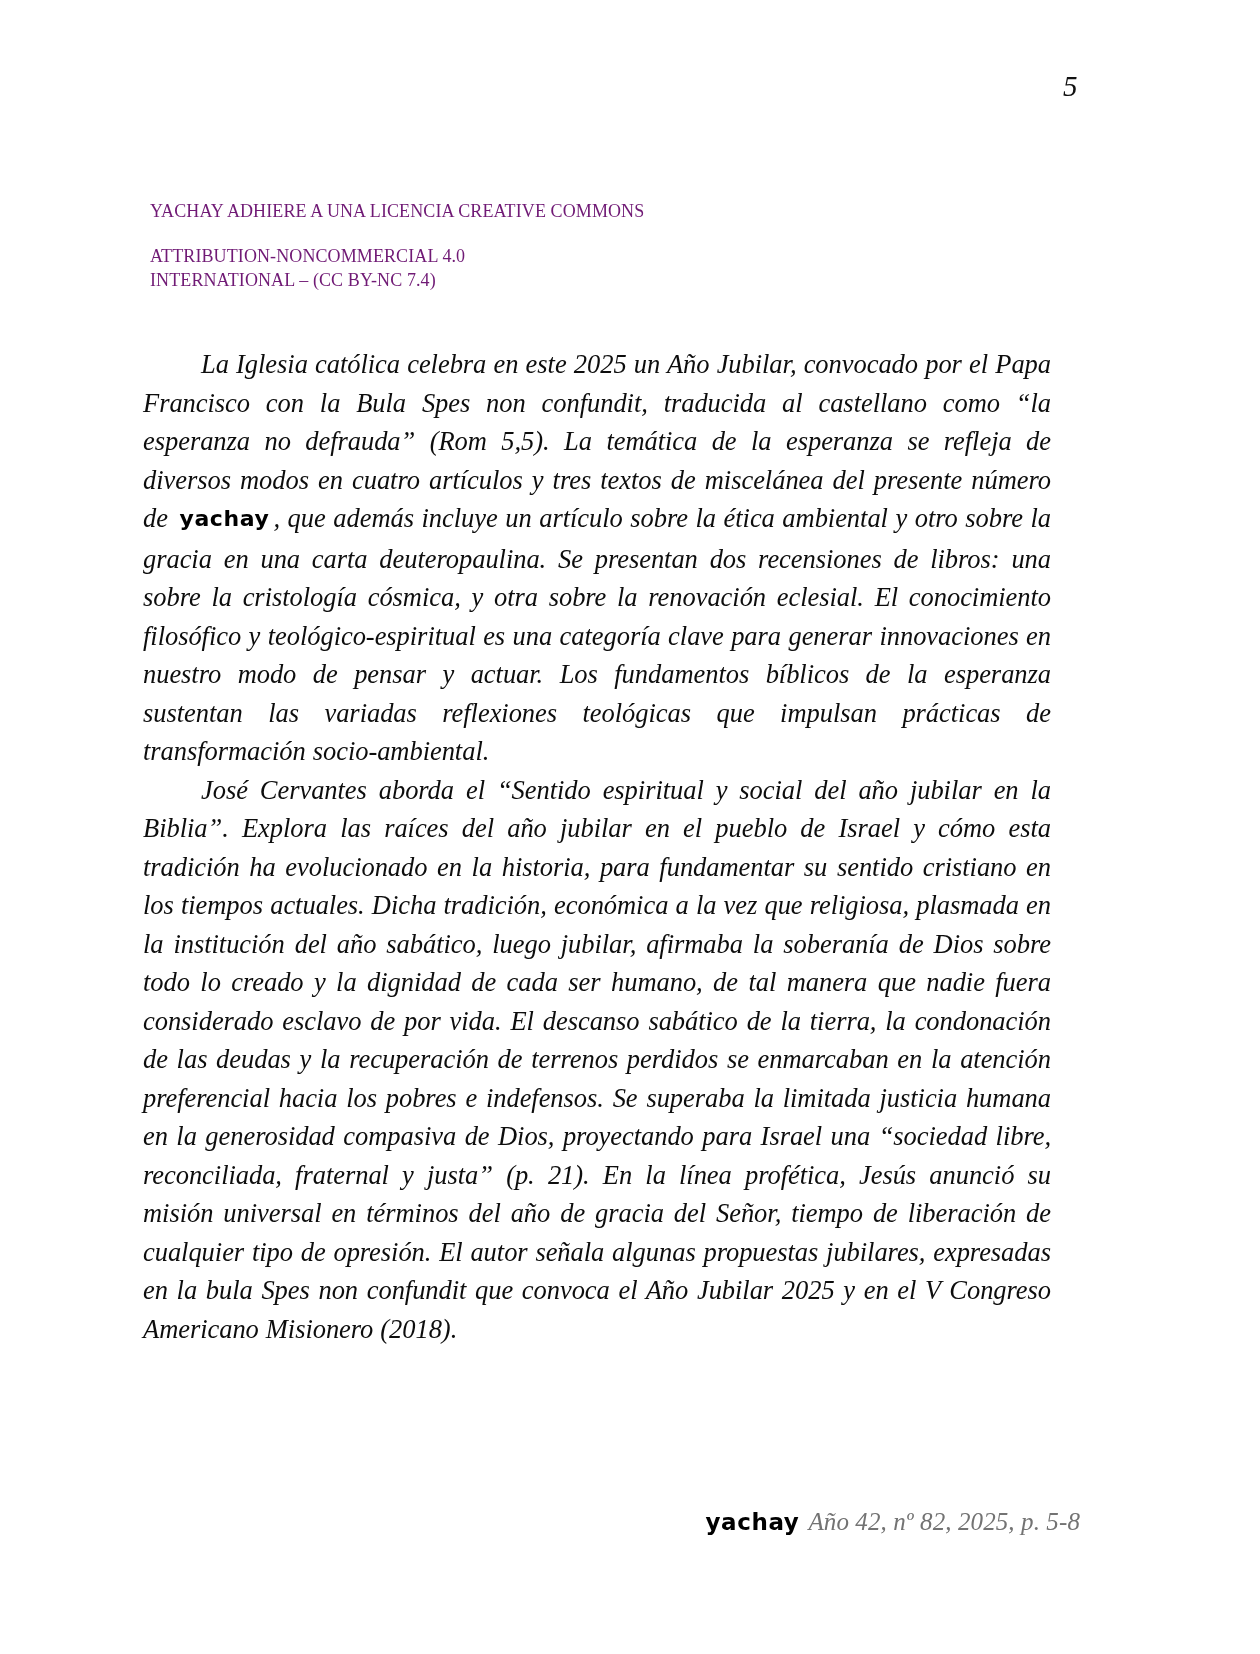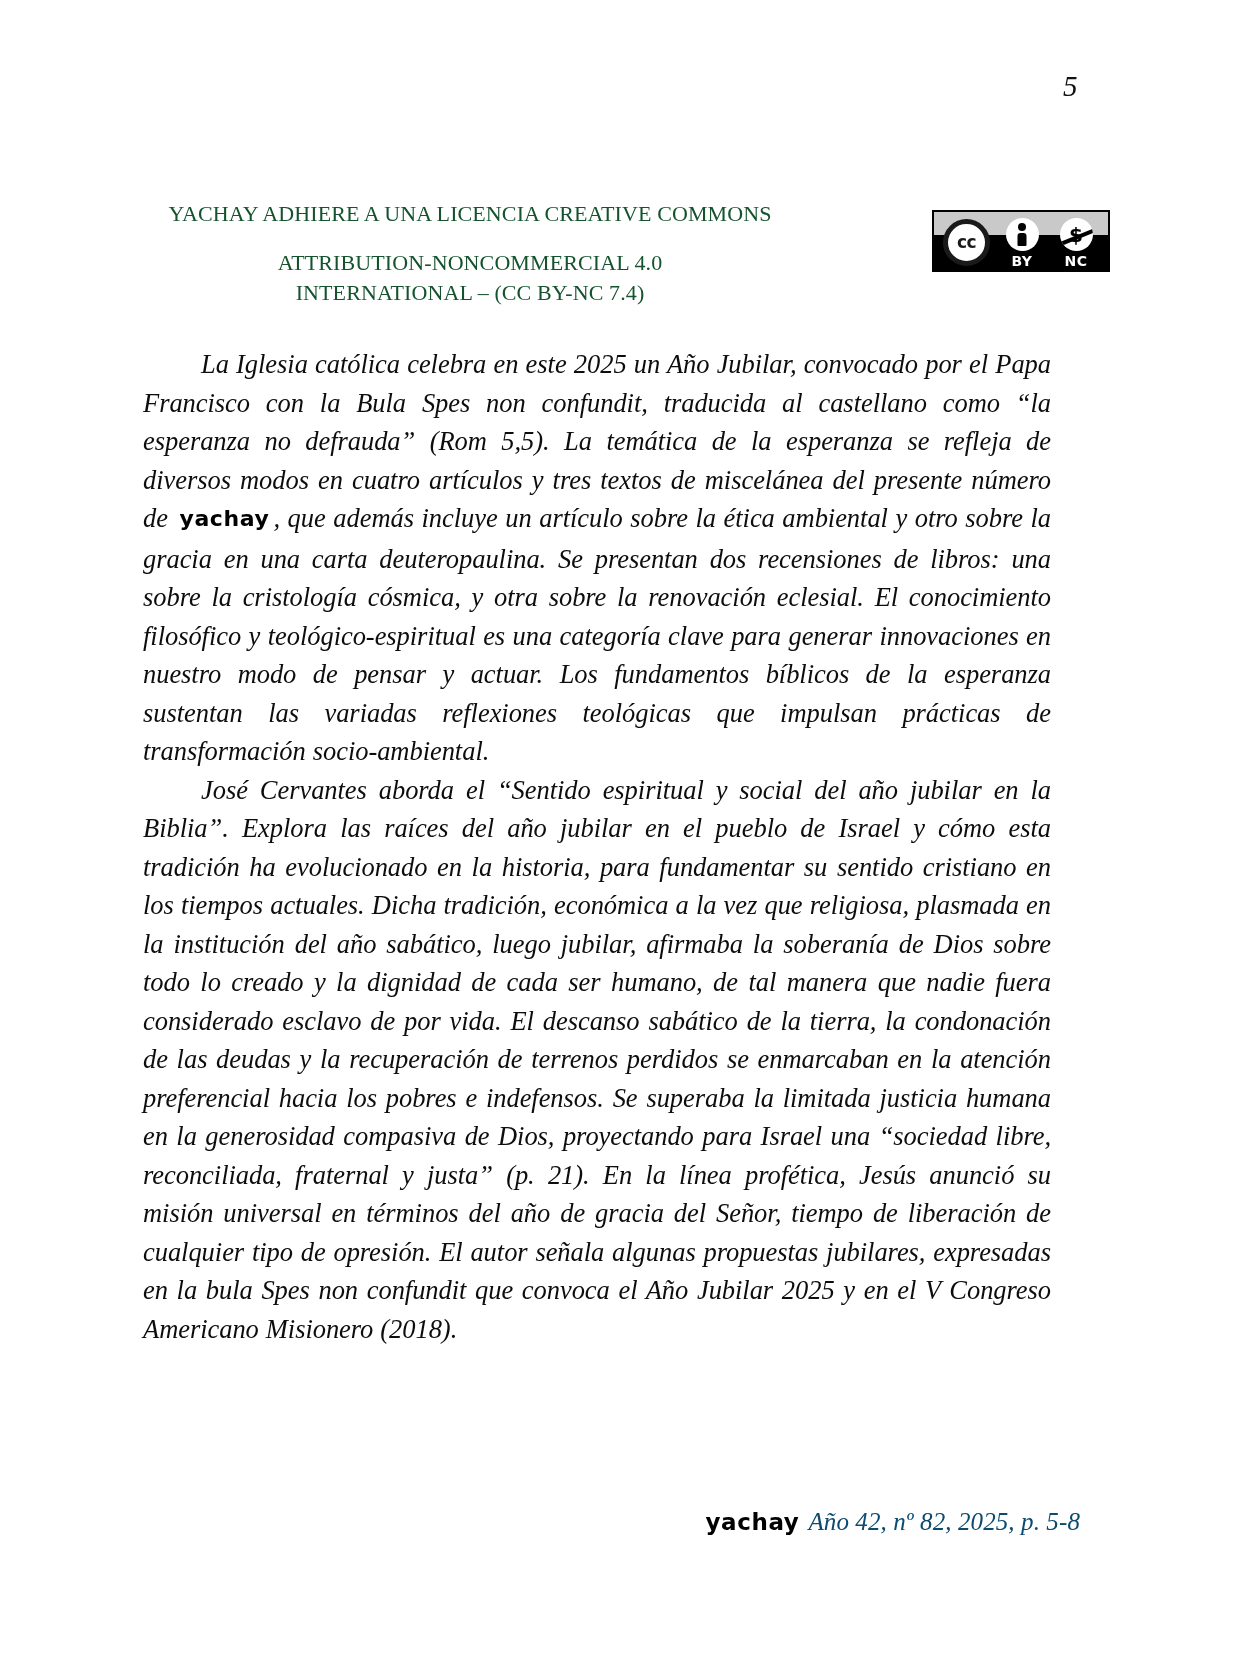--- a/index.html
+++ b/index.html
@@ -41,25 +41,25 @@
     position: absolute;
     top: 200px;
     left: 150px;
     width: 960px;
     display: flex;
     align-items: flex-start;
     justify-content: space-between;
   }
   .licence-text {
     width: 640px;
-    text-align: center;
-    font-family: "Liberation Serif", "DejaVu Serif", serif;
-    font-size: 22px;
+    text-align: left;
+    font-family: "Liberation Serif", "DejaVu Serif", serif;
+    font-size: 18px;
     line-height: 1.1;
-    color: #14532d;
+    color: #701a75;
     letter-spacing: 0.1px;
     padding-top: 2px;
   }
   .licence-line-1 {
     display: block;
     margin-bottom: 22px;
     white-space: nowrap;
   }
   .licence-line-2,
   .licence-line-3 {
@@ -251,64 +251,40 @@
     font-weight: 700;
     font-size: 23px;
     letter-spacing: 0.6px;
     color: #000000;
     line-height: 1;
   }
   .page-footer .footer-ref {
     font-family: "Liberation Serif", "DejaVu Serif", serif;
     font-style: italic;
     font-size: 25px;
-    color: #0c4a6e;
+    color: #737373;
     line-height: 1;
     letter-spacing: 0.1px;
   }
 </style>
 </head>
 <body>
 
 <div class="page">
 
   <div class="page-number">5</div>
 
   <div class="licence-block">
 
     <div class="licence-text">
       <span class="licence-line-1">YACHAY ADHIERE A UNA LICENCIA CREATIVE COMMONS</span>
       <span class="licence-line-2">ATTRIBUTION-NONCOMMERCIAL 4.0</span>
       <span class="licence-line-3">INTERNATIONAL – (CC BY-NC 7.4)</span>
     </div>
 
-    <div class="cc-badge">
-      <div class="badge-top-band"></div>
-      <div class="badge-bottom"></div>
-
-      <div class="cc-circle">
-        <span>cc</span>
-      </div>
-
-      <div class="icon-slot by">
-        <div class="icon-disc">
-          <div class="person-head"></div>
-          <div class="person-body"></div>
-        </div>
-      </div>
-      <div class="icon-label by">BY</div>
-
-      <div class="icon-slot nc">
-        <div class="icon-disc">
-          <div class="nc-glyph">$</div>
-          <div class="nc-slash"></div>
-        </div>
-      </div>
-      <div class="icon-label nc">NC</div>
-    </div>
 
   </div>
 
   <div class="content">
 
 
     <p class="body-par">La Iglesia católica celebra en este 2025 un Año Jubilar, convocado por el Papa Francisco con la Bula Spes non confundit, traducida al castellano como “la esperanza no defrauda” (Rom 5,5). La temática de la esperanza se refleja de diversos modos en cuatro artículos y tres textos de miscelánea del presente número de <span class="yachay-mark">yachay</span>, que además incluye un artículo sobre la ética ambiental y otro sobre la gracia en una carta deuteropaulina. Se presentan dos recensiones de libros: una sobre la cristología cósmica, y otra sobre la renovación eclesial. El conocimiento filosófico y teológico-espiritual es una categoría clave para generar innovaciones en nuestro modo de pensar y actuar. Los fundamentos bíblicos de la esperanza sustentan las variadas reflexiones teológicas que impulsan prácticas de transformación socio-ambiental.</p>
 
 
     <p class="body-par">José Cervantes aborda el “Sentido espiritual y social del año jubilar en la Biblia”. Explora las raíces del año jubilar en el pueblo de Israel y cómo esta tradición ha evolucionado en la historia, para fundamentar su sentido cristiano en los tiempos actuales. Dicha tradición, económica a la vez que religiosa, plasmada en la institución del año sabático, luego jubilar, afirmaba la soberanía de Dios sobre todo lo creado y la dignidad de cada ser humano, de tal manera que nadie fuera considerado esclavo de por vida. El descanso sabático de la tierra, la condonación de las deudas y la recuperación de terrenos perdidos se enmarcaban en la atención preferencial hacia los pobres e indefensos. Se superaba la limitada justicia humana en la generosidad compasiva de Dios, proyectando para Israel una “sociedad libre, reconciliada, fraternal y justa” (p. 21). En la línea profética, Jesús anunció su misión universal en términos del año de gracia del Señor, tiempo de liberación de cualquier tipo de opresión. El autor señala algunas propuestas jubilares, expresadas en la bula Spes non confundit que convoca el Año Jubilar 2025 y en el V Congreso Americano Misionero (2018).</p>

